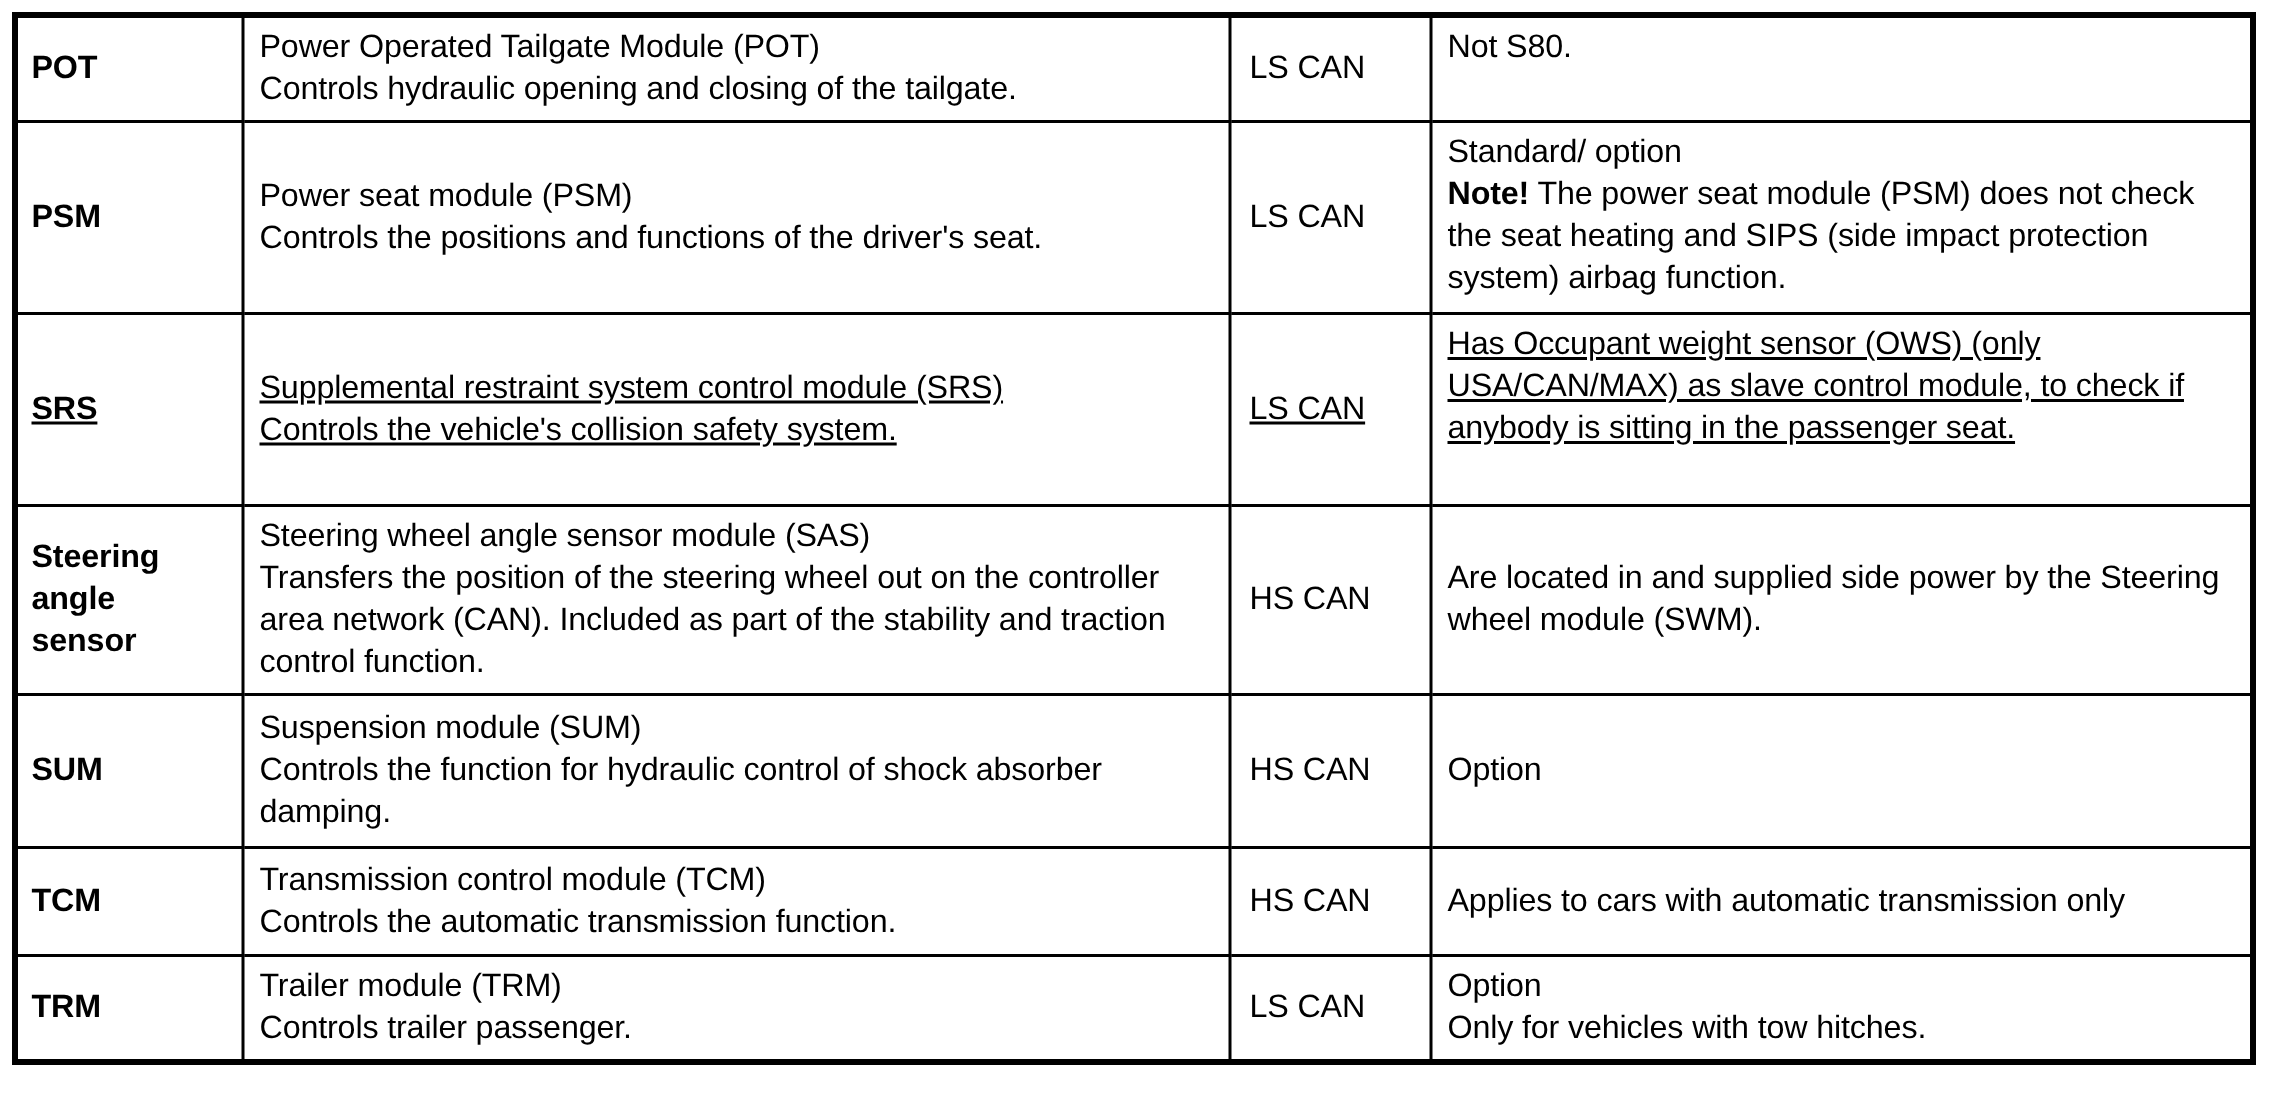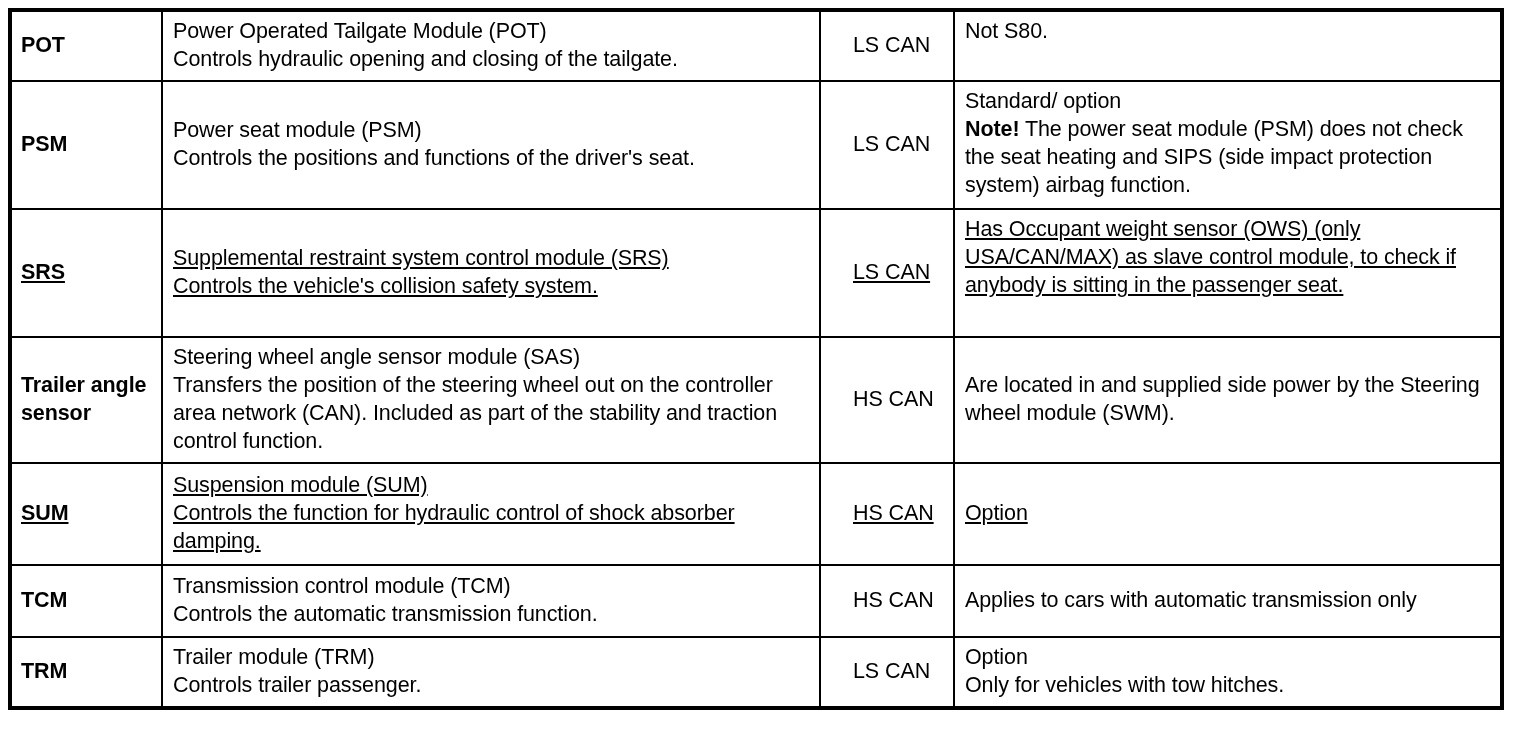--- a/index.html
+++ b/index.html
@@ -63,37 +63,36 @@
 
   .cell-desc .cell-inner,
   .cell-note .cell-inner {
     font-weight: normal;
   }
 
   .cell-net .cell-inner {
     font-weight: normal;
     white-space: nowrap;
     padding-left: 12px;
-    margin-left: 20px;
   }
 
   
   td.va-top { vertical-align: top; }
   td.va-mid { vertical-align: middle; }
 
   .line { display: block; }
 
   .note-label { font-weight: bold; }
 
   
   tr.r-pot td { height: 62px; }
   tr.r-psm td { height: 126px; }
   tr.r-srs td { height: 126px; text-decoration: underline; }
   tr.r-sas td { height: 122px; }
-  tr.r-sum td { height: 100px; text-decoration: underline; }
+  tr.r-sum td { height: 100px; }
   tr.r-tcm td { height: 70px; }
   tr.r-trm td { height: 64px; }
 </style>
 </head>
 <body>
 
 <div class="page">
 
   <table class="module-table">
     <colgroup>
@@ -173,21 +172,21 @@
         <td class="cell-note va-top">
           <div class="cell-inner">
             <span class="line">Has Occupant weight sensor (OWS) (only USA/CAN/MAX) as slave control module, to check if anybody is sitting in the passenger seat.</span>
           </div>
         </td>
       </tr>
 
       <tr class="r-sas">
         <td class="cell-abbr va-mid">
           <div class="cell-inner">
-              <span class="line">Trailer angle sensor</span>
+              <span class="line">Steering angle sensor</span>
             </div>
         </td>
         <td class="cell-desc va-mid">
           <div class="cell-inner">
             <span class="line">Steering wheel angle sensor module (SAS)</span>
             <span class="line">Transfers the position of the steering wheel out on the controller area network (CAN). Included as part of the stability and traction control function.</span>
           </div>
         </td>
         <td class="cell-net va-mid">
           <div class="cell-inner">

